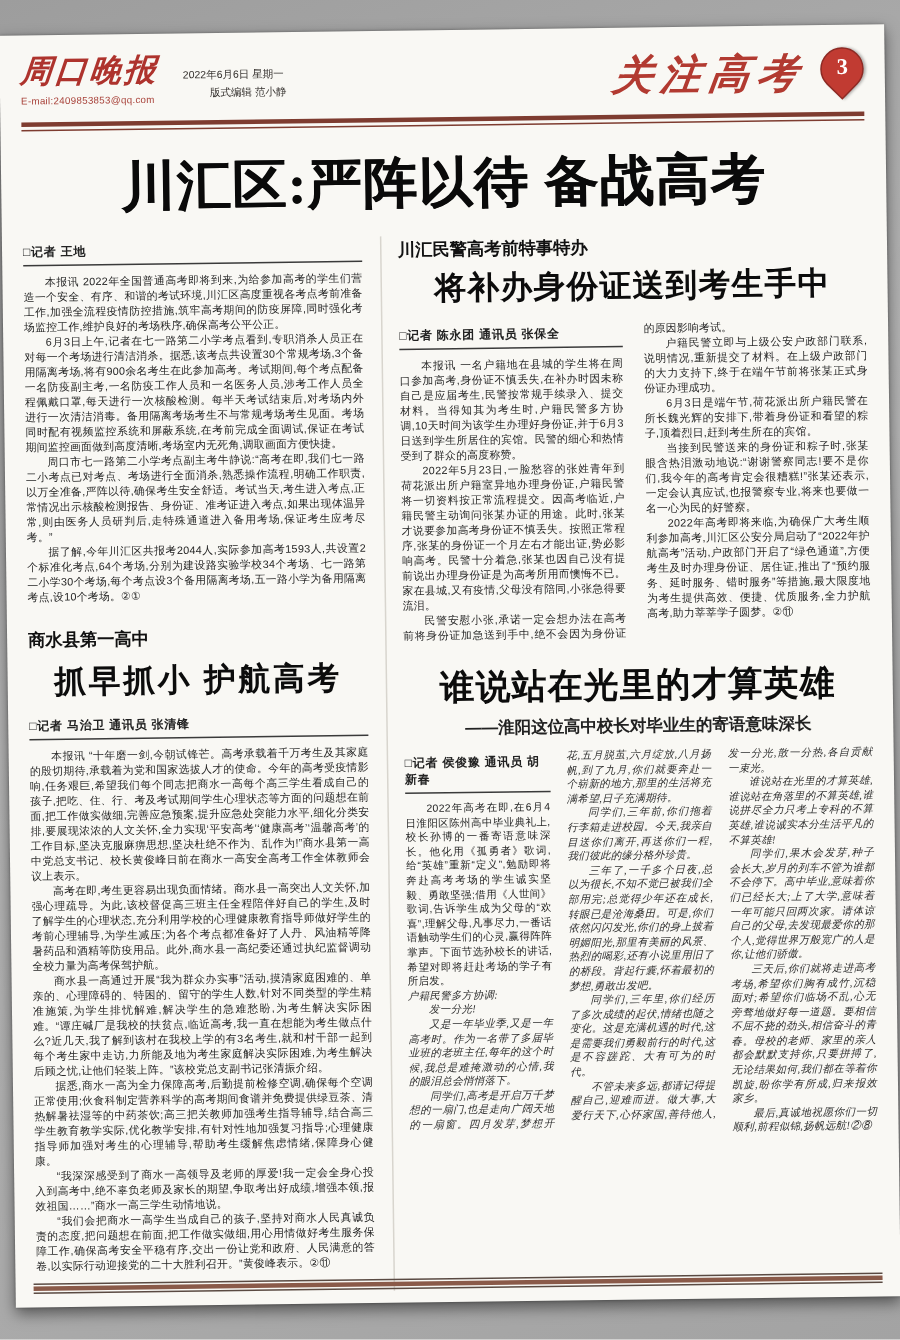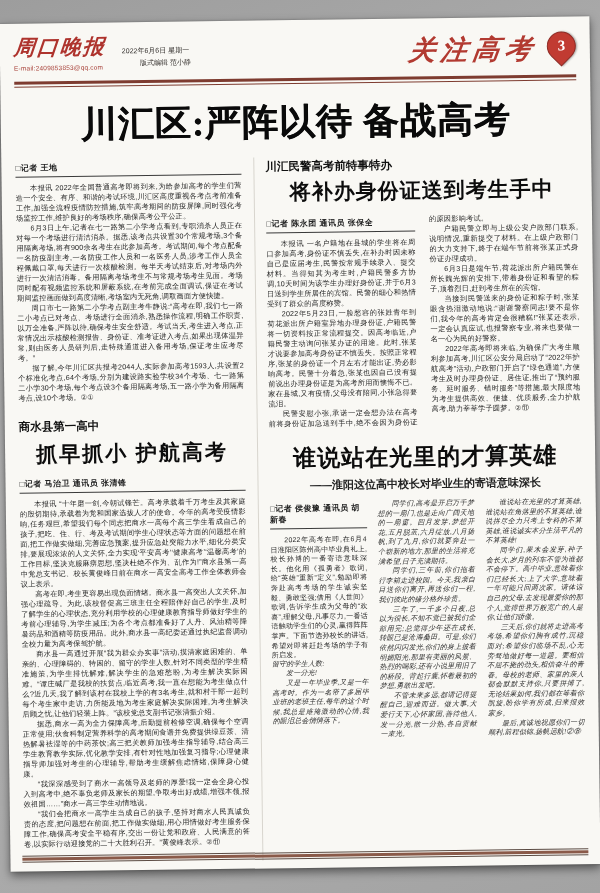--- a/index.html
+++ b/index.html
@@ -164,26 +164,27 @@
           <p>2022年高考即将来临,为确保广大考生顺利参加高考,川汇区公安分局启动了“2022年护航高考”活动,户政部门开启了“绿色通道”,方便考生及时办理身份证、居住证,推出了“预约服务、延时服务、错时服务”等措施,最大限度地为考生提供高效、便捷、优质服务,全力护航高考,助力莘莘学子圆梦。②⑪</p>
         </div>
       </div>
 
       <div class="article">
         <div class="sub-head head-a4">谁说站在光里的才算英雄</div>
         <div class="subtitle-a4">——淮阳这位高中校长对毕业生的寄语意味深长</div>
         <div class="threecol body-txt">
           <div class="byline">□记者 侯俊豫 通讯员 胡新春</div>
           <p>2022年高考在即,在6月4日淮阳区陈州高中毕业典礼上,校长孙博的一番寄语意味深长。他化用《孤勇者》歌词,给“英雄”重新“定义”,勉励即将奔赴高考考场的学生诚实坚毅、勇敢坚强;借用《人世间》歌词,告诉学生成为父母的“欢喜”,理解父母,凡事尽力,一番话语触动学生们的心灵,赢得阵阵掌声。下面节选孙校长的讲话,希望对即将赶赴考场的学子有所启发。</p>
-          <p class="kai no-indent">留守的学生人数:</p>
+          <p class="kai no-indent">户籍民警多方协调:</p>
           <p class="kai">发一分光!</p>
           <p class="kai">又是一年毕业季,又是一年高考时。作为一名带了多届毕业班的老班主任,每年的这个时候,我总是难掩激动的心情,我的眼泪总会悄悄落下。</p>
           <p class="kai">同学们,高考是开启万千梦想的一扇门,也是走向广阔天地的一扇窗。四月发芽,梦想开花,五月脱茧,六月绽放,八月扬帆,到了九月,你们就要奔赴一个崭新的地方,那里的生活将充满希望,日子充满期待。</p>
           <p class="kai">同学们,三年前,你们拖着行李箱走进校园。今天,我亲自目送你们离开,再送你们一程,我们彼此的缘分格外珍贵。</p>
           <p class="kai">三年了,一千多个日夜,总以为很长,不知不觉已被我们全部用完;总觉得少年还在成长,转眼已是沧海桑田。可是,你们依然闪闪发光,你们的身上披着明媚阳光,那里有美丽的风景、热烈的喝彩,还有小说里用旧了的桥段。背起行囊,怀着最初的梦想,勇敢出发吧。</p>
+          <p class="kai">同学们,三年里,你们经历了多次成绩的起伏,情绪也随之变化。这是充满机遇的时代,这是需要我们勇毅前行的时代,这是不容蹉跎、大有可为的时代。</p>
           <p class="kai">不管未来多远,都请记得提醒自己,迎难而进。做大事,大爱行天下,心怀家国,善待他人,发一分光,散一分热,各自贡献一束光。</p>
           <p class="kai">谁说站在光里的才算英雄,谁说站在角落里的不算英雄,谁说拼尽全力只考上专科的不算英雄,谁说诚实本分生活平凡的不算英雄!</p>
           <p class="kai">同学们,果木会发芽,种子会长大,岁月的列车不管为谁都不会停下。高中毕业,意味着你们已经长大;上了大学,意味着一年可能只回两次家。请体谅自己的父母,去发现最爱你的那个人,觉得世界万般宽广的人是你,让他们骄傲。</p>
           <p class="kai">三天后,你们就将走进高考考场,希望你们胸有成竹,沉稳面对;希望你们临场不乱,心无旁骛地做好每一道题。要相信不屈不挠的劲头,相信奋斗的青春。母校的老师、家里的亲人都会默默支持你,只要拼搏了,无论结果如何,我们都在等着你凯旋,盼你学有所成,归来报效家乡。</p>
           <p class="kai">最后,真诚地祝愿你们一切顺利,前程似锦,扬帆远航!②⑧</p>
         </div>
       </div>
     </div>
   </div>
 

